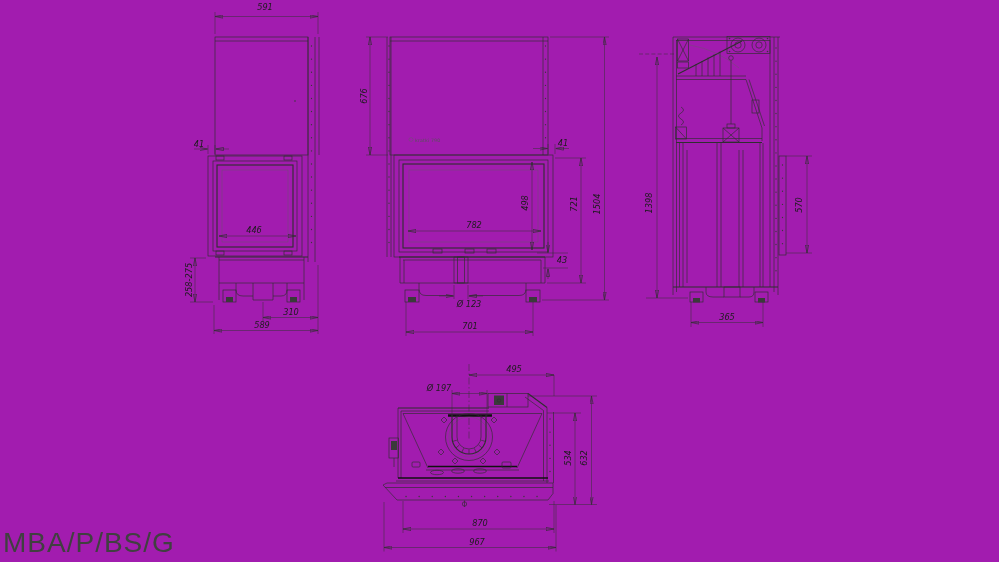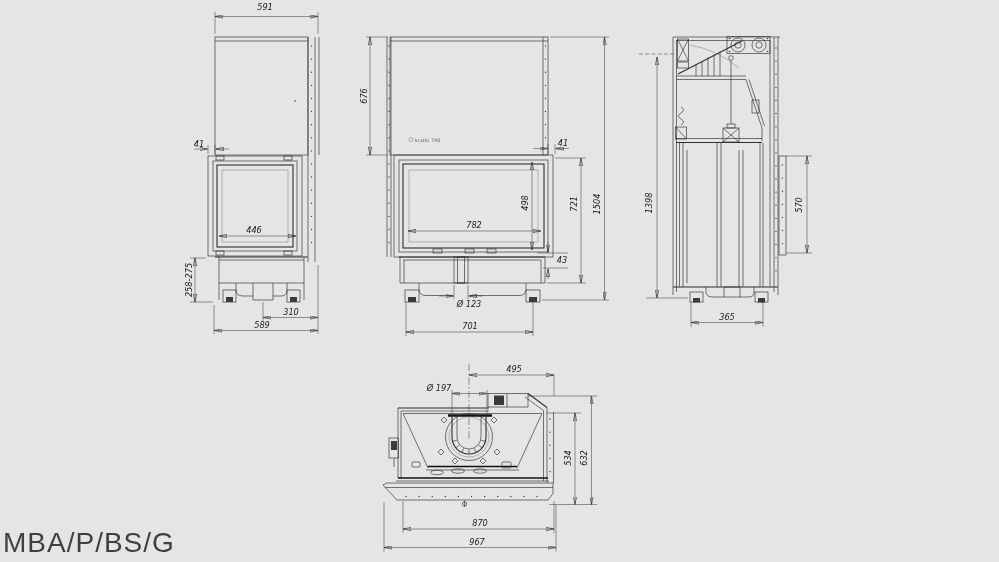--- a/index.html
+++ b/index.html
@@ -1,16 +1,16 @@
 <!DOCTYPE html>
 <html><head>
 <meta charset="utf-8">
 <style>
   html,body{margin:0;padding:0;background:#ffffff;}
-  .page{position:relative;width:999px;height:562px;background:#e5e5e5;overflow:hidden;}
+  .page{position:relative;width:999px;height:562px;background:#a21caf;overflow:hidden;}
   svg line, svg path, svg rect, svg circle, svg ellipse{stroke:#2f2f2f;stroke-width:.65;fill:none;}
   svg .md{stroke-width:1.1;}
   svg .bk{stroke:#111;stroke-width:2.4;}
   svg .bk2{stroke:#111;stroke-width:1.6;}
   svg .th{stroke-width:.4;stroke:#606060;}
   svg .dm{stroke:#333;stroke-width:.5;}
   svg .f{fill:#3a3a3a;stroke:none;}
   svg .dt{stroke-dasharray:0.1 13;stroke-linecap:round;stroke-width:1.3;stroke:#3a3a3a;}
   svg .dsh{stroke-dasharray:4 2.2;stroke-width:.5;stroke:#333;}
   svg .cl{stroke-dasharray:7 2.5 1.5 2.5;stroke-width:.5;stroke:#333;}

